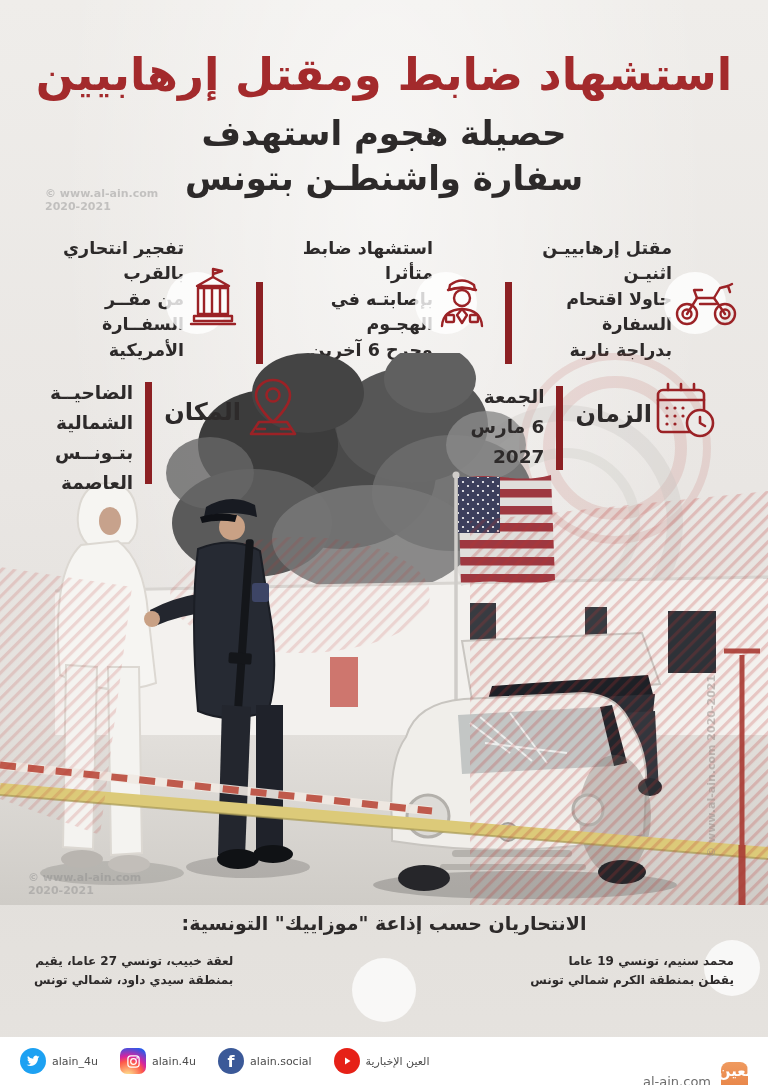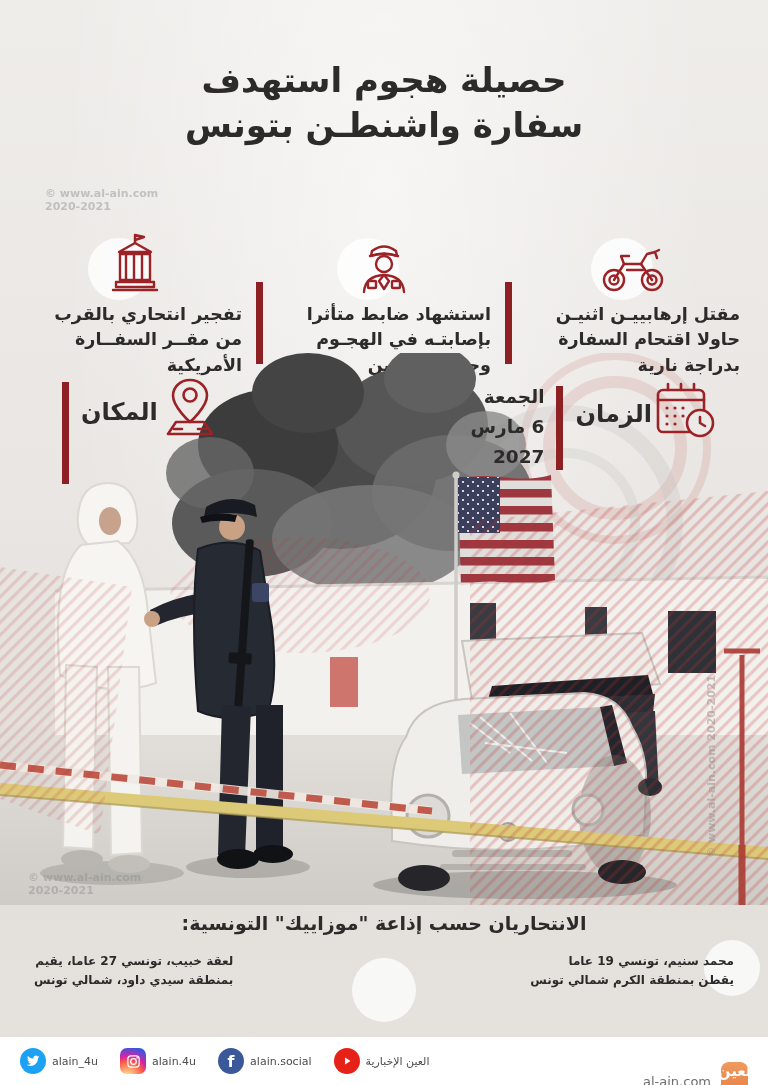--- a/index.html
+++ b/index.html
@@ -14,21 +14,21 @@
   .header { position:absolute; top:48px; left:0; right:0; text-align:center; direction:rtl; }
   .title { font-size:45px; font-weight:bold; color:#a32a2c; letter-spacing:-1px; }
   .subtitle { font-size:34px; font-weight:bold; color:#2d2a2a; line-height:1.32; margin-top:10px; white-space:pre-line; }
   
   .wm { position:absolute; font-size:11px; font-weight:bold; color:rgba(140,140,140,.45); line-height:1.15; white-space:pre-line; }
   .wm-tl { top:188px; left:45px; }
   .wm-bl { top:872px; left:28px; }
   .wm-right { top:760px; right:-36px; transform:rotate(-90deg); color:rgba(150,140,135,.5); }
   
   .stats { position:absolute; top:228px; left:28px; right:28px; display:flex; direction:rtl; justify-content:space-between; align-items:flex-start; }
-  .stat-col { width:214px; display:flex; flex-direction:column; align-items:center; }
+  .stat-col { width:214px; display:flex; align-items:center; }
   .stat-icon { position:relative; height:66px; display:flex; align-items:flex-end; justify-content:center; }
   .stat-icon::before { content:""; position:absolute; width:62px; height:62px; border-radius:50%;
       background:rgba(255,255,255,.8); right:14px; top:10px; }
   .stat-icon svg { position:relative; }
   .stat-text { margin-top:8px; width:100%; font-size:17.5px; font-weight:bold; color:#2d2a2a;
       text-align:right; line-height:1.45; white-space:pre-line; }
   .stat-divider { width:7px; height:82px; background:#8c2023; margin-top:54px; }
   
   .meta-block { position:absolute; display:flex; direction:rtl; align-items:flex-start; }
   .meta-time { top:380px; right:50px; }
@@ -69,20 +69,21 @@
 </style>
 </head>
 <body>
 
 <div class="page">
 
   <div class="wm wm-tl">© www.al-ain.com
 2020-2021</div>
 
   <div class="header">
+    <div class="title">استشهاد ضابط ومقتل إرهابيين</div>
     <div class="subtitle">حصيلة هجوم استهدف
 سفارة واشنطـن بتونس</div>
   </div>
 
   <div class="stats">
     <div class="stat-col">
       <div class="stat-icon">
         <svg width="68" height="52" viewBox="0 0 68 52" fill="none" stroke="#9b2226" stroke-width="2.4" stroke-linecap="round" stroke-linejoin="round">
           <circle cx="15" cy="38" r="10"></circle>
             <circle cx="15" cy="38" r="4.5"></circle>
@@ -302,20 +303,24 @@
         <svg width="64" height="66" viewBox="0 0 64 66" fill="none" stroke="#9b2226" stroke-width="2.6" stroke-linecap="round" stroke-linejoin="round">
           <path d="M32,4 c-10,0 -17,7.5 -17,15.5 C15,31 32,46 32,46 s17,-15 17,-26.5 C49,11.5 42,4 32,4 z"></path>
           <circle cx="32" cy="19" r="6.5"></circle>
           <path d="M10,58 l8,-12 h28 l8,12 z"></path>
           <path d="M16,53 h8 M40,53 h9"></path>
         </svg>
       </span>
       <div class="meta-label">المكان</div>
     </div>
     <div class="meta-bar"></div>
+    <div class="meta-lines">الضاحيــة
+الشمالية
+بتـونــس
+العاصمة</div>
   </div>
 
   <div class="wm wm-bl">© www.al-ain.com
 2020-2021</div>
   <div class="wm wm-right">© www.al-ain.com 2020-2021</div>
 
   <div class="bombers-head">الانتحاريان حسب إذاعة "موزاييك" التونسية:</div>
   <div class="blob blob1"></div>
   <div class="blob blob2"></div>
   <div class="bombers-row">

